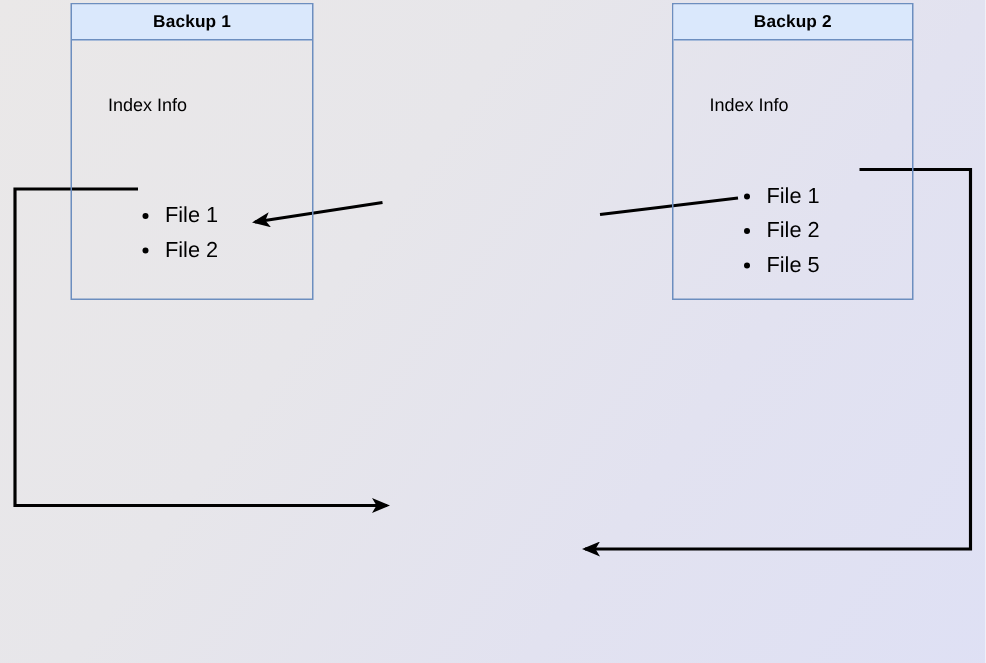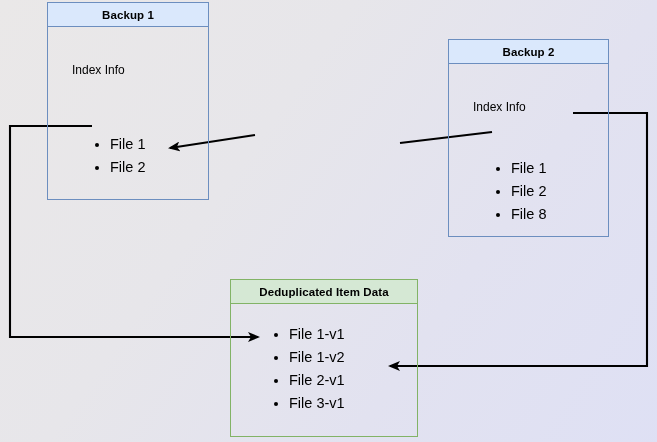--- a/index.html
+++ b/index.html
@@ -113,38 +113,27 @@
     <div class="hdr">Backup 1</div>
     <div class="bdy" style="height:172px;">
       <div class="sectitle" style="left:24px; top:36px;">Index Info</div>
       <ul class="filelist" style="left:46px; top:106px;">
         <li>File 1</li>
         <li>File 2</li>
       </ul>
     </div>
   </div>
 
-  <div class="node blue" style="left:448px; top:2px; width:161px; height:198px;margin-top:37px;">
+  <div class="node blue" style="left:448px; top:2px; width:161px; height:198px;">
     <div class="hdr">Backup 2</div>
     <div class="bdy" style="height:172px;">
       <div class="sectitle" style="left:24px; top:36px;">Index Info</div>
       <ul class="filelist" style="left:46px; top:93px;">
         <li>File 1</li>
         <li>File 2</li>
-        <li>File 8</li>
-      </ul>
-    </div>
-  </div>
-
-  <div class="node green" style="left:230px; top:279px; width:188px; height:158px;">
-    <div class="hdr">Deduplicated Item Data</div>
-    <div class="bdy" style="height:132px;">
-      <ul class="filelist" style="left:42px; top:19px;">
-        <li>File 1-v1</li>
-        <li>File 1-v2</li>
-        <li>File 2-v1</li>
-        <li>File 3-v1</li>
+        <li>File 5</li>
       </ul>
     </div>
   </div>
 
 
+
 </div>
 
 </body></html>

